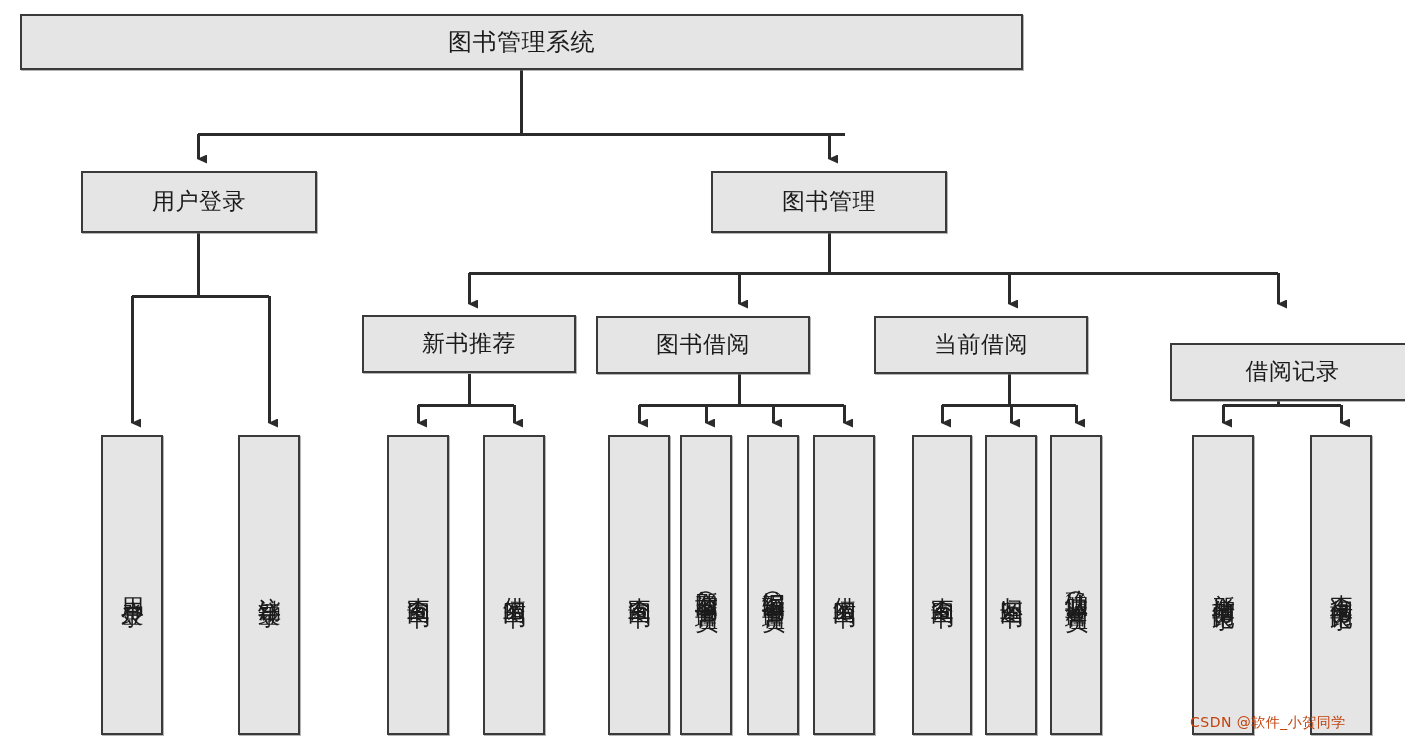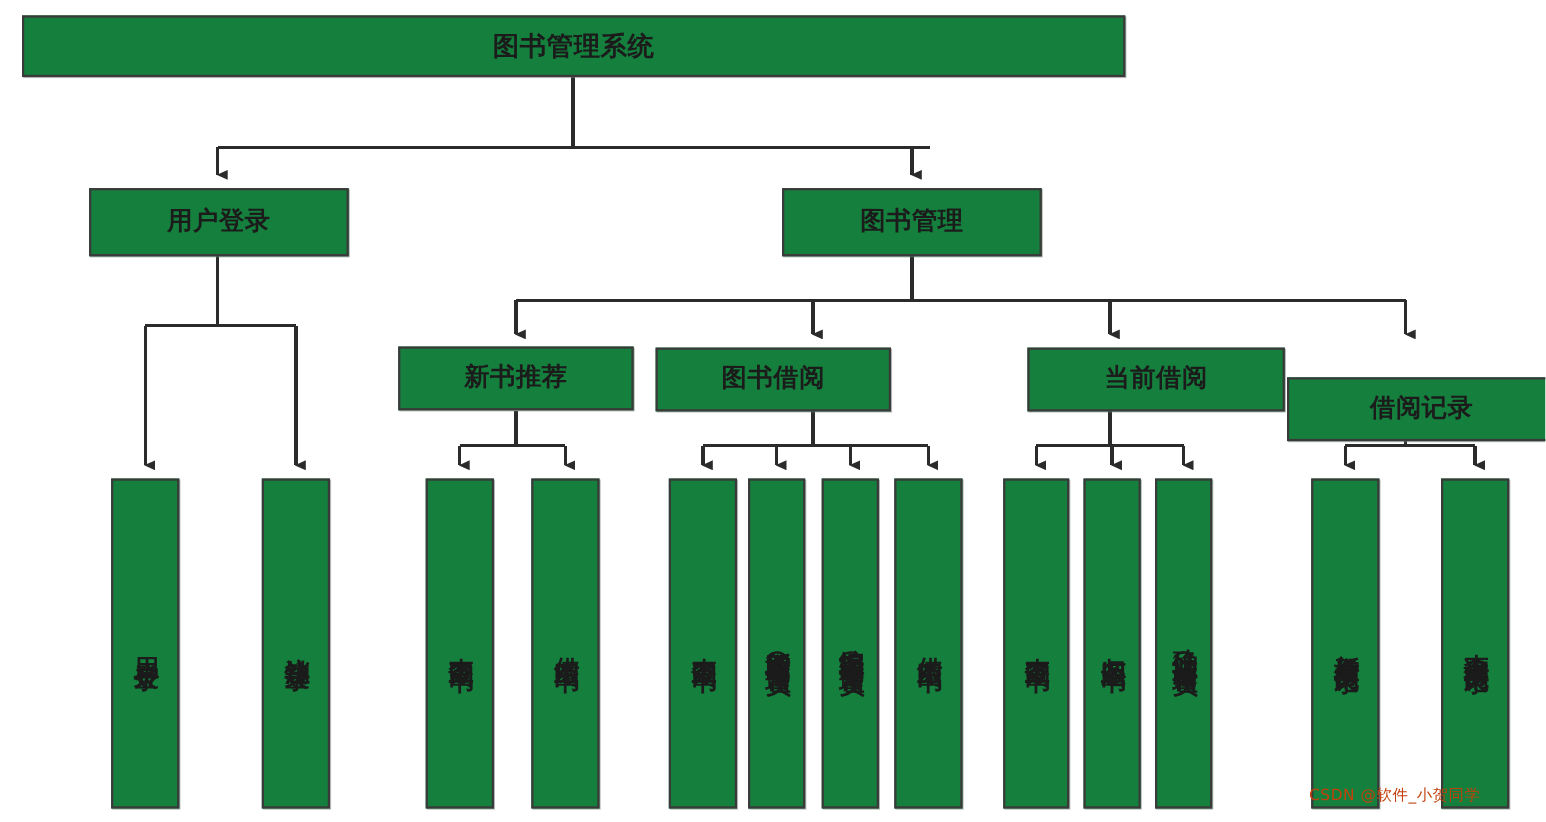--- a/index.html
+++ b/index.html
@@ -21,28 +21,27 @@
   #diagram-svg {
     position: absolute;
     left: 0;
     top: 0;
     width: 1405px;
     height: 747px;
   }
   .node-box {
     position: absolute;
     box-sizing: border-box;
-    background: #15803d;
+    background: #e5e5e5;
     border: 2px solid #3a3a3a;
     box-shadow: 1px 1px 0 0 rgba(120,120,120,0.55);
     display: flex;
     align-items: center;
     justify-content: center;
     overflow: hidden;
-    font-weight: bold;
   }
   .node-label {
     color: #1b1b1b;
     line-height: 1.12;
     text-align: center;
     white-space: pre;
   }
   .node-box.horizontal .node-label {
     writing-mode: horizontal-tb;
     font-size: 23px;
@@ -147,21 +146,21 @@
   <div class="node-box horizontal" style="left:711px; top:171px; width:236px; height:62px;">
     <span class="node-label">图书管理</span>
   </div>
 
   <div class="node-box horizontal" style="left:362px; top:315px; width:214px; height:58px;">
     <span class="node-label">新书推荐</span>
   </div>
   <div class="node-box horizontal" style="left:596px; top:316px; width:214px; height:58px;">
     <span class="node-label">图书借阅</span>
   </div>
-  <div class="node-box horizontal" style="left:934px; top:316px; width:234px; height:58px;">
+  <div class="node-box horizontal" style="left:874px; top:316px; width:214px; height:58px;">
     <span class="node-label">当前借阅</span>
   </div>
   <div class="node-box horizontal" style="left:1170px; top:316px; width:245px; height:58px;margin-top:27px;">
     <span class="node-label">借阅记录</span>
   </div>
 
   <div class="node-box vertical" style="left:101px; top:435px; width:62px; height:300px;">
     <span class="node-label">用户登录</span>
   </div>
   <div class="node-box vertical" style="left:238px; top:435px; width:62px; height:300px;">

